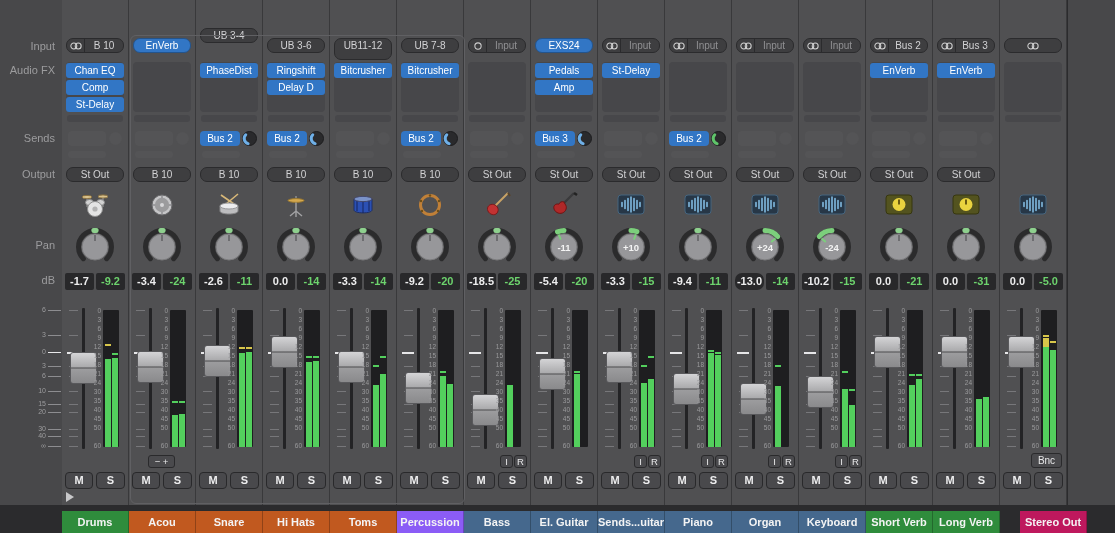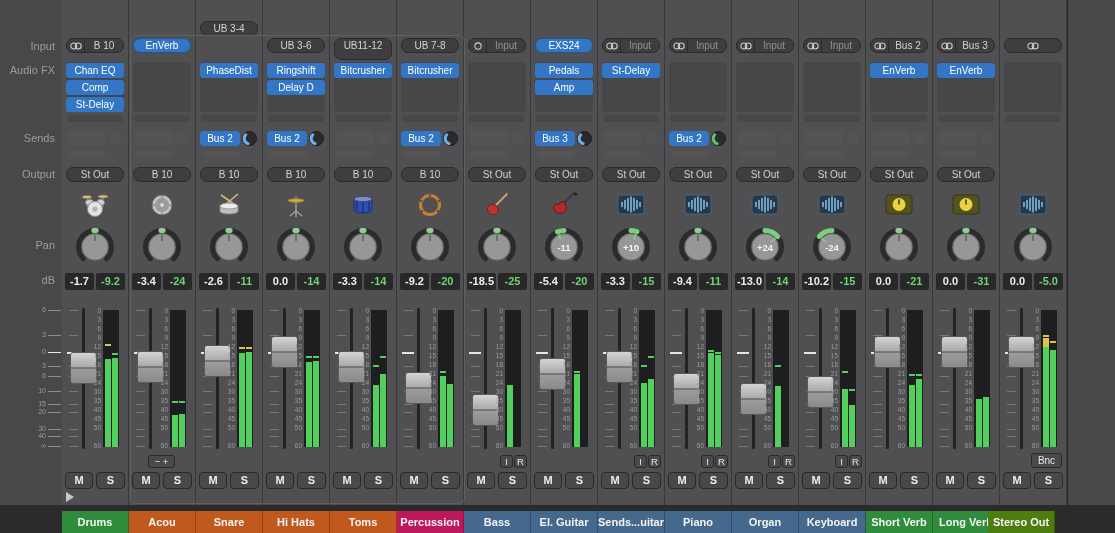--- a/index.html
+++ b/index.html
@@ -210,21 +210,21 @@
         <div class="mbar" style="left: 42.5px; top: 415.4px; height: 31.6px; background: rgb(83, 207, 93);"></div>
         <div class="mbar" style="left: 42.5px; top: 401px; height: 2px; background: rgb(83, 207, 93);"></div>
         <div class="mbar" style="left: 49.5px; top: 413.6px; height: 33.4px; background: rgb(83, 207, 93);"></div>
         <div class="mbar" style="left: 49.5px; top: 401px; height: 2px; background: rgb(83, 207, 93);"></div>
         <div class="xtra" style="left: 19px; top: 455px; width: 27px; height: 13px; line-height: 11px;">− +</div>
         <div class="ms" style="left: 3px; width: 28px;">M</div>
         <div class="ms" style="left: 34px; width: 29px;">S</div>
       </div>
       <div class="namecell" style="left: 129px; width: 67px; background: rgb(193, 89, 31);">Acou</div>
       <div class="strip" style="left: 196px;">
-        <div class="btn" style="left: 4px; top: 21px; width: 58px; height: 15px;">UB 3-4</div>
+        <div class="btn" style="left: 4px; top: 28px; width: 58px; height: 15px;">UB 3-4</div>
         <div class="fxwrap"></div>
         <div class="fxbtn" style="top: 63px; left: 4px;">PhaseDist</div>
         <div class="fxtail"></div>
         <div class="sendbtn">Bus 2</div>
         <div style="position: absolute; left: 45px; top: 130px; width: 17px; height: 17px;"><svg width="17" height="17" viewBox="0 0 17 17">
             <circle cx="8.5" cy="8.5" r="7" fill="#2a2a2c" stroke="#1c1c1e"></circle>
             <path d="M7.13 13.62 A5.3 5.3 0 0 1 4.75 4.75" fill="none" stroke="#6fb0e8" stroke-width="3" stroke-linecap="round"></path>
           </svg></div>
         <div class="sendhalf"></div>
         <div class="btn" style="left: 4px; top: 167px; width: 58px; height: 15px;">B 10</div>
@@ -460,21 +460,21 @@
         <div class="mnum" style="top: 416px;">45</div>
         <div class="mnum" style="top: 425px;">50</div>
         <div class="mnum" style="top: 443px;">60</div>
         <div class="meterbg"></div>
         <div class="mbar" style="left: 42.5px; top: 375.5px; height: 71.5px; background: rgb(83, 207, 93);"></div>
         <div class="mbar" style="left: 42.5px; top: 371px; height: 2px; background: rgb(83, 207, 93);"></div>
         <div class="mbar" style="left: 49.5px; top: 383.8px; height: 63.3px; background: rgb(83, 207, 93);"></div>
         <div class="ms" style="left: 3px; width: 28px;">M</div>
         <div class="ms" style="left: 34px; width: 29px;">S</div>
       </div>
-      <div class="namecell" style="left: 397px; width: 67px; background: #be185d;">Percussion</div>
+      <div class="namecell" style="left: 397px; width: 67px; background: #8b5cf6;">Percussion</div>
       <div class="strip" style="left: 464px;">
         <div class="btn dimtext" style="left: 4px; top: 38px; width: 58px; height: 15px;">
           <span style="position: absolute; left: 1px; top: 0px; width: 16px; border-right: 1px solid rgb(43, 43, 45); height: 13px;"><svg width="14" height="14" viewBox="0 0 16 16">
               <circle cx="8" cy="8" r="3.6" fill="none" stroke="#cfcfcf" stroke-width="1.2"></circle>
             </svg></span>
           <span style="position: absolute; left: 18px; right: 0px; top: 0px;">Input</span>
         </div>
         <div class="fxwrap"></div>
         <div class="fxtail"></div>
         <div class="sendempty"></div>
@@ -756,21 +756,21 @@
             </g>
           </svg></div>
         <div style="position: absolute; left: 50%; top: 226px; transform: translateX(-50%); width: 44px; height: 42px;"><svg width="44" height="42" viewBox="0 0 44 42">
             <path d="M10.33 32.67 A16.5 16.5 0 1 1 33.67 32.67" fill="none" stroke="#2b2b2c" stroke-width="5" stroke-linecap="round"></path>
             <circle cx="22" cy="21" r="13" fill="#97979a"></circle>
             <circle cx="22" cy="21" r="13" fill="none" stroke="#7c7c7e"></circle>
             <path d="M22.00 4.50 A16.5 16.5 0 0 1 34.75 10.53" fill="none" stroke="#7ccf7c" stroke-width="5" stroke-linecap="round"></path>
             <line x1="28.18" y1="15.92" x2="32.44" y2="12.44" stroke="#7ccf7c" stroke-width="2"></line>
             <text x="22" y="24.5" text-anchor="middle" font-size="9.5" font-weight="bold" fill="#f4f4f4" font-family="Liberation Sans,sans-serif">+24</text>
           </svg></div>
-        <div class="dbbox" style="left: 3px; width: 29px; color: rgb(237, 237, 238);">-13.0</div>
+        <div class="dbbox" style="left: 3px; width: 29px; color: rgb(237, 237, 238); border-radius: 7px;">-13.0</div>
         <div class="dbbox" style="left: 34px; width: 29px; color: rgb(109, 211, 109);">-14</div>
         <div class="rtick" style="top: 310px;"></div>
         <div class="rtick" style="top: 335px;"></div>
         <div class="rtick zero" style="top: 352px;"></div>
         <div class="rtick" style="top: 366px;"></div>
         <div class="rtick" style="top: 376px;"></div>
         <div class="rtick" style="top: 391px;"></div>
         <div class="rtick" style="top: 404px;"></div>
         <div class="rtick" style="top: 412px;"></div>
         <div class="rtick" style="top: 429px;"></div>
@@ -1056,16 +1056,16 @@
         <div class="meterbg"></div>
         <div class="mbar" style="left: 42.5px; top: 338px; height: 9px; background: rgb(216, 198, 74);"></div>
         <div class="mbar" style="left: 42.5px; top: 347px; height: 100px; background: rgb(83, 207, 93);"></div>
         <div class="mbar" style="left: 42.5px; top: 335px; height: 2px; background: rgb(216, 198, 74);"></div>
         <div class="mbar" style="left: 49.5px; top: 350px; height: 97px; background: rgb(83, 207, 93);"></div>
         <div class="mbar" style="left: 49.5px; top: 341px; height: 2px; background: rgb(216, 198, 74);"></div>
         <div class="xtra" style="left: 31px; top: 453px; width: 31px; height: 15px; line-height: 13px; font-size: 10px;">Bnc</div>
         <div class="ms" style="left: 3px; width: 28px;">M</div>
         <div class="ms" style="left: 34px; width: 29px;">S</div>
       </div>
-      <div class="namecell" style="left: 988px; width: 67px; background: #4d7c0f;">Stereo Out</div>
+      <div class="namecell" style="left: 1020px; width: 67px; background: #be185d;">Stereo Out</div>
     </div>
   <div class="groupbox"></div>
 </div>
 
 </body></html>

